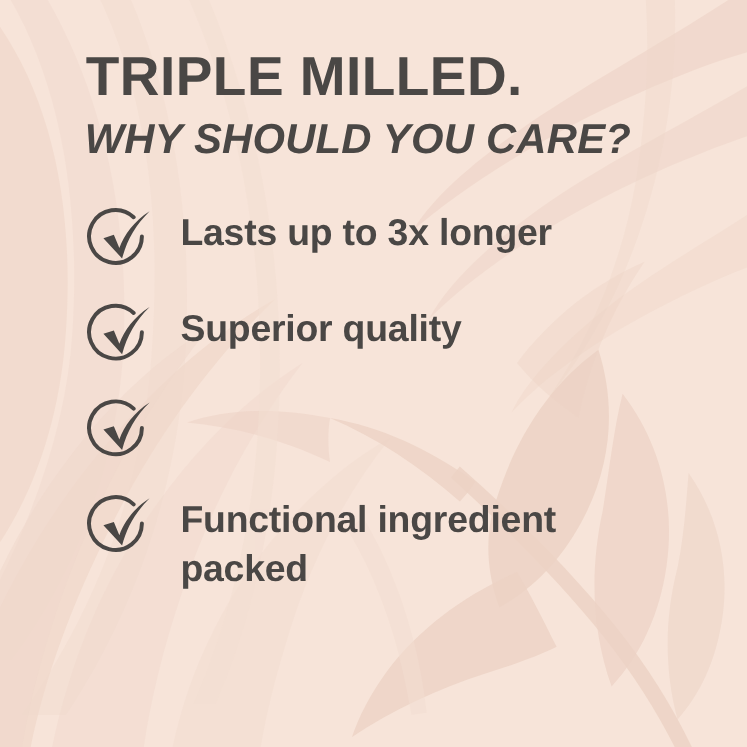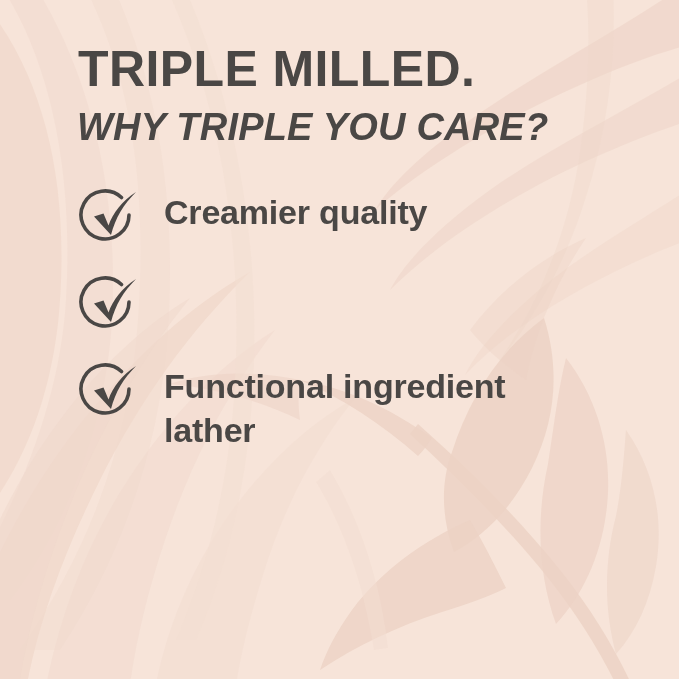--- a/index.html
+++ b/index.html
@@ -154,50 +154,59 @@
         <path d="M190,0 C240,120 262,260 252,400 C246,490 226,570 196,640 L176,640 C208,566 228,484 234,398 C244,258 224,118 172,0 Z"></path>
         <path d="M330,470 C360,520 380,580 388,648 L374,650 C364,586 344,528 316,482 Z"></path>
       </g>
     </g>
   </svg>
 
   <div id="content">
 
     <div class="headline">TRIPLE MILLED.</div>
 
-    <div class="subheadline">WHY TRIPLE YOU CARE?</div>
+    <div class="subheadline">WHY SHOULD YOU CARE?</div>
 
     <div id="benefit-list">
 
-
-
-      <div class="benefit-row">
-        <span class="check-icon">
-          <svg viewBox="0 0 66 62" width="66" height="62" aria-hidden="true">
-            <path d="M47.5,9.5 A24,24 0 1 0 55,27" fill="none" stroke="#4a4745" stroke-width="3.6" stroke-linecap="round"></path>
-            <path d="M20,28.5 L29.5,25.5 L34.5,37.5 C39,25 48,13 62,4 C49,17 41.5,30 37,47 Z" fill="#4a4745"></path>
-          </svg>
-        </span>
-        <span class="benefit-text">Creamier quality</span>
-      </div>
-
-      <div class="benefit-row">
-        <span class="check-icon">
-          <svg viewBox="0 0 66 62" width="66" height="62" aria-hidden="true">
-            <path d="M47.5,9.5 A24,24 0 1 0 55,27" fill="none" stroke="#4a4745" stroke-width="3.6" stroke-linecap="round"></path>
-            <path d="M20,28.5 L29.5,25.5 L34.5,37.5 C39,25 48,13 62,4 C49,17 41.5,30 37,47 Z" fill="#4a4745"></path>
-          </svg>
-        </span>
-      </div>
-
-      <div class="benefit-row">
-        <span class="check-icon">
-          <svg viewBox="0 0 66 62" width="66" height="62" aria-hidden="true">
-            <path d="M47.5,9.5 A24,24 0 1 0 55,27" fill="none" stroke="#4a4745" stroke-width="3.6" stroke-linecap="round"></path>
-            <path d="M20,28.5 L29.5,25.5 L34.5,37.5 C39,25 48,13 62,4 C49,17 41.5,30 37,47 Z" fill="#4a4745"></path>
-          </svg>
-        </span>
-        <span class="benefit-text">Functional ingredient lather</span>
+      <div class="benefit-row">
+        <span class="check-icon">
+          <svg viewBox="0 0 66 62" width="66" height="62" aria-hidden="true">
+            <path d="M47.5,9.5 A24,24 0 1 0 55,27" fill="none" stroke="#4a4745" stroke-width="3.6" stroke-linecap="round"></path>
+            <path d="M20,28.5 L29.5,25.5 L34.5,37.5 C39,25 48,13 62,4 C49,17 41.5,30 37,47 Z" fill="#4a4745"></path>
+          </svg>
+        </span>
+        <span class="benefit-text">Lasts up to 3x longer</span>
+      </div>
+
+
+      <div class="benefit-row">
+        <span class="check-icon">
+          <svg viewBox="0 0 66 62" width="66" height="62" aria-hidden="true">
+            <path d="M47.5,9.5 A24,24 0 1 0 55,27" fill="none" stroke="#4a4745" stroke-width="3.6" stroke-linecap="round"></path>
+            <path d="M20,28.5 L29.5,25.5 L34.5,37.5 C39,25 48,13 62,4 C49,17 41.5,30 37,47 Z" fill="#4a4745"></path>
+          </svg>
+        </span>
+        <span class="benefit-text">Superior quality</span>
+      </div>
+
+      <div class="benefit-row">
+        <span class="check-icon">
+          <svg viewBox="0 0 66 62" width="66" height="62" aria-hidden="true">
+            <path d="M47.5,9.5 A24,24 0 1 0 55,27" fill="none" stroke="#4a4745" stroke-width="3.6" stroke-linecap="round"></path>
+            <path d="M20,28.5 L29.5,25.5 L34.5,37.5 C39,25 48,13 62,4 C49,17 41.5,30 37,47 Z" fill="#4a4745"></path>
+          </svg>
+        </span>
+      </div>
+
+      <div class="benefit-row">
+        <span class="check-icon">
+          <svg viewBox="0 0 66 62" width="66" height="62" aria-hidden="true">
+            <path d="M47.5,9.5 A24,24 0 1 0 55,27" fill="none" stroke="#4a4745" stroke-width="3.6" stroke-linecap="round"></path>
+            <path d="M20,28.5 L29.5,25.5 L34.5,37.5 C39,25 48,13 62,4 C49,17 41.5,30 37,47 Z" fill="#4a4745"></path>
+          </svg>
+        </span>
+        <span class="benefit-text">Functional ingredient packed</span>
       </div>
 
     </div>
   </div>
 </div>
 
 </body></html>

